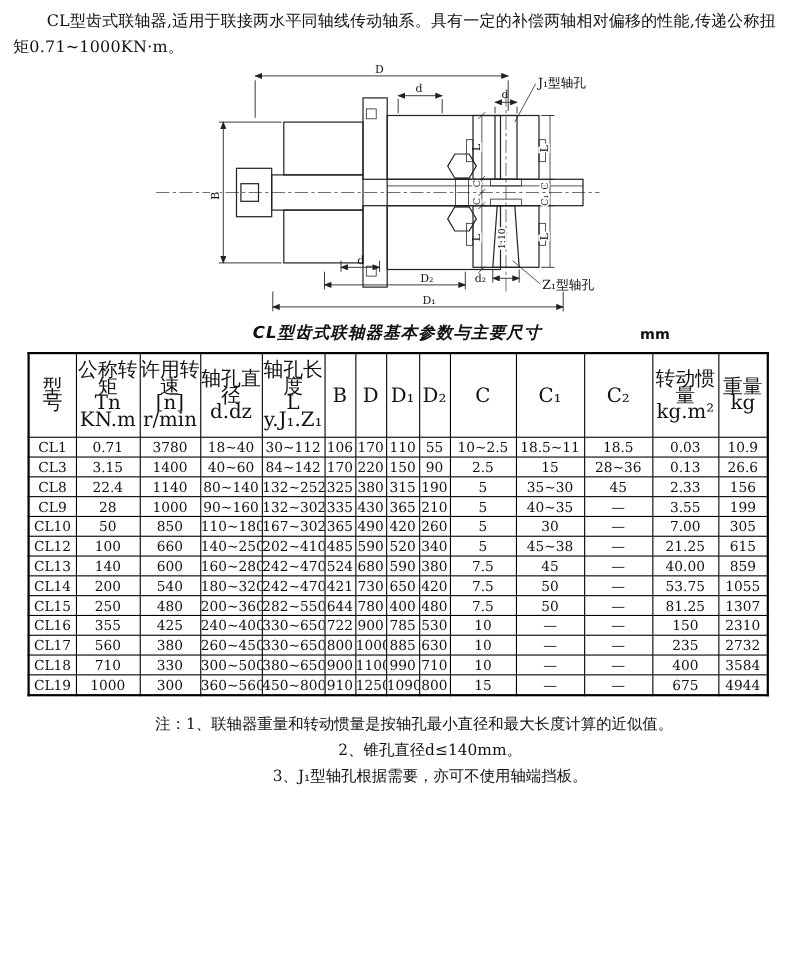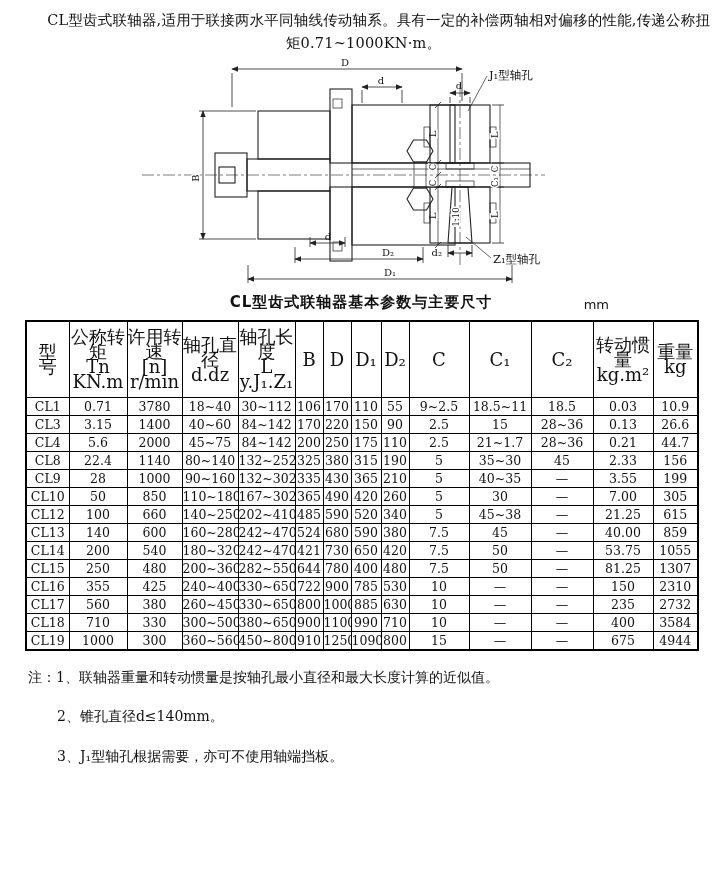--- a/index.html
+++ b/index.html
@@ -3,39 +3,39 @@
 <meta charset="utf-8">
 <style>
   * { box-sizing: border-box; }
   html, body { background: #ffffff; }
   body {
     width: 725px; height: 876px; margin: 0; overflow: hidden;
     font-family: "DejaVu Serif", "Liberation Serif", serif; color: #111;
   }
   .intro {
     margin: 9px 10px 0 12px;
-    font-size: 14.5px; line-height: 23px; text-indent: 2.1em; letter-spacing: .2px; text-align: center;
+    font-size: 14.5px; line-height: 23px; text-indent: 2.1em; letter-spacing: .2px;
   }
   .diagram { position: relative; width: 725px; height: 234px; }
   .diagram svg { position: absolute; left: 0; top: 0; }
 
   .caption { position: relative; width: 672px; margin: 4px 0 0 25px; height: 26px;
     font-family: "DejaVu Sans", "Liberation Sans", sans-serif; }
-  .caption-title { display: block; text-align: center; font-size: 15px; font-weight: 600; letter-spacing: 1px; }
-  .caption-unit { position: absolute; right: 88px; top: 4px; font-size: 13px; font-weight: 400; }
+  .caption-title { display: block; text-align: center; font-size: 15px; font-weight: 600; letter-spacing: 1px; font-style: italic; }
+  .caption-unit { position: absolute; right: 88px; top: 4px; font-size: 13px; font-weight: 700; }
 
   table.params { border-collapse: collapse; table-layout: fixed; width: 672px;
     margin: 1px 0 0 25px; border: 2px solid #000; }
   .params th, .params td { border: 1px solid #000; text-align: center; vertical-align: middle;
     padding: 0; font-weight: normal; overflow: hidden; }
   .params th { height: 76px; font-size: 18px; line-height: 15px; }
   .params td { height: 18px; font-size: 12.5px; line-height: 17px; white-space: nowrap; }
 
-  .notes { margin: 15px 0 0 28px; font-size: 14px; line-height: 23.5px; }
-  .notes .indent { margin-left: 29px; margin-top: 16px; }
+  .notes { margin: 15px 0 0 28px; font-size: 14px; line-height: 23.5px; text-align: center; }
+  .notes .indent { margin-left: 29px; }
 
   
   .ln  { stroke: #222; fill: none; stroke-width: 1.1; }
   .thin{ stroke-width: .7; }
   .cl  { stroke: #444; fill: none; stroke-width: .7; stroke-dasharray: 12 3 3 3; }
   .dl  { stroke: #222; fill: none; stroke-width: .8; }
   text.dim  { font-size: 10px; font-family: "DejaVu Serif", serif; fill: #111; }
   text.dimS { font-size: 8.5px; font-family: "DejaVu Serif", serif; fill: #111; }
   text.lbl  { font-size: 11.5px; font-family: "DejaVu Serif", serif; fill: #111; }
   .halo { paint-order: stroke; stroke: #fff; stroke-width: 3px; }
@@ -247,21 +247,21 @@
       <tr>
         <td>CL1</td>
         <td>0.71</td>
         <td>3780</td>
         <td>18~40</td>
         <td>30~112</td>
         <td>106</td>
         <td>170</td>
         <td>110</td>
         <td>55</td>
-        <td>9~2.5</td>
+        <td>10~2.5</td>
         <td>18.5~11</td>
         <td>18.5</td>
         <td>0.03</td>
         <td>10.9</td>
       </tr>
       <tr>
         <td>CL3</td>
         <td>3.15</td>
         <td>1400</td>
         <td>40~60</td>
@@ -270,36 +270,20 @@
         <td>220</td>
         <td>150</td>
         <td>90</td>
         <td>2.5</td>
         <td>15</td>
         <td>28~36</td>
         <td>0.13</td>
         <td>26.6</td>
       </tr>
       <tr>
-        <td>CL4</td>
-        <td>5.6</td>
-        <td>2000</td>
-        <td>45~75</td>
-        <td>84~142</td>
-        <td>200</td>
-        <td>250</td>
-        <td>175</td>
-        <td>110</td>
-        <td>2.5</td>
-        <td>21~1.7</td>
-        <td>28~36</td>
-        <td>0.21</td>
-        <td>44.7</td>
-      </tr>
-      <tr>
         <td>CL8</td>
         <td>22.4</td>
         <td>1140</td>
         <td>80~140</td>
         <td>132~252</td>
         <td>325</td>
         <td>380</td>
         <td>315</td>
         <td>190</td>
         <td>5</td>

